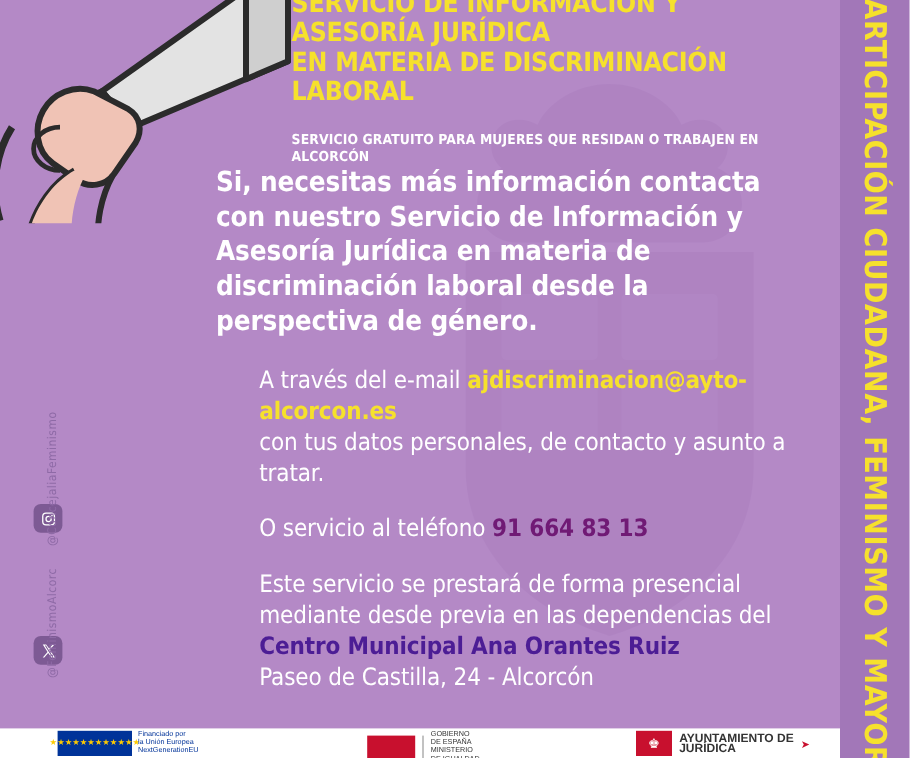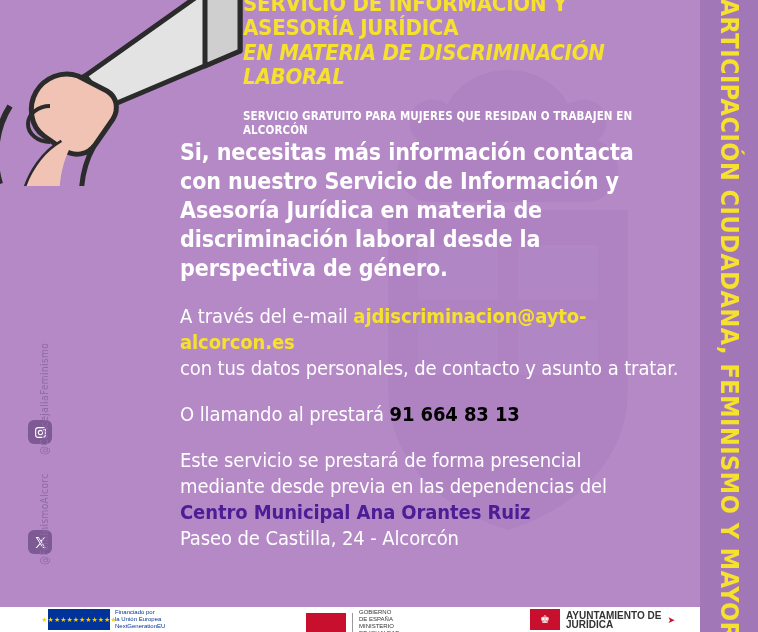--- a/index.html
+++ b/index.html
@@ -122,21 +122,20 @@
     font-family: "DejaVu Sans Condensed", "Liberation Sans", sans-serif;
   }
   .header .title-2 {
     color: #f6e12c;
     font-weight: bold;
     font-size: 22px;
     letter-spacing: -0.2px;
     line-height: 24px;
     margin-top: 1px;
     font-family: "DejaVu Sans Condensed", "Liberation Sans", sans-serif;
-    font-style: italic;
   }
   .header .subtitle {
     color: #ffffff;
     font-size: 11.5px;
     font-weight: bold;
     letter-spacing: 0.1px;
     margin-top: 20px;
     font-family: "DejaVu Sans Condensed", "Liberation Sans", sans-serif;
   }
 
@@ -153,28 +152,29 @@
     font-size: 23px;
     font-weight: bold;
     line-height: 29px;
     letter-spacing: -0.1px;
   }
   .para {
     font-size: 20px;
     line-height: 26px;
     margin-top: 20px;
     letter-spacing: -0.1px;
+    margin-left: 36px;
   }
   .email {
     color: #f6e12c;
     font-weight: bold;
     text-decoration: none;
   }
   .phone {
-    color: #000000;
+    color: #701a75;
     font-weight: bold;
   }
   .center-name {
     color: #4c1d95;
     font-weight: bold;
   }
 
   
   .footer {
     position: absolute;
@@ -339,21 +339,21 @@
 
   <div class="body-copy">
     <div class="lead">Si, necesitas más información contacta con nuestro Servicio de Información y Asesoría Jurídica en materia de discriminación laboral desde la perspectiva de género.</div>
 
     <div class="para">
       <span>A través del e-mail </span><a class="email" href="#">ajdiscriminacion@ayto-alcorcon.es</a><br>
       <span>con tus datos personales, de contacto y asunto a tratar.</span>
     </div>
 
     <div class="para">
-      <span>O llamando al prestará </span><span class="phone">91 664 83 13</span>
+      <span>O servicio al teléfono </span><span class="phone">91 664 83 13</span>
     </div>
 
     <div class="para">
       <span>Este servicio se prestará de forma presencial</span><br>
       <span>mediante desde previa en las dependencias del</span><br>
       <span class="center-name">Centro Municipal Ana Orantes Ruiz</span><br>
       <span>Paseo de Castilla, 24 - Alcorcón</span>
     </div>
   </div>
 

